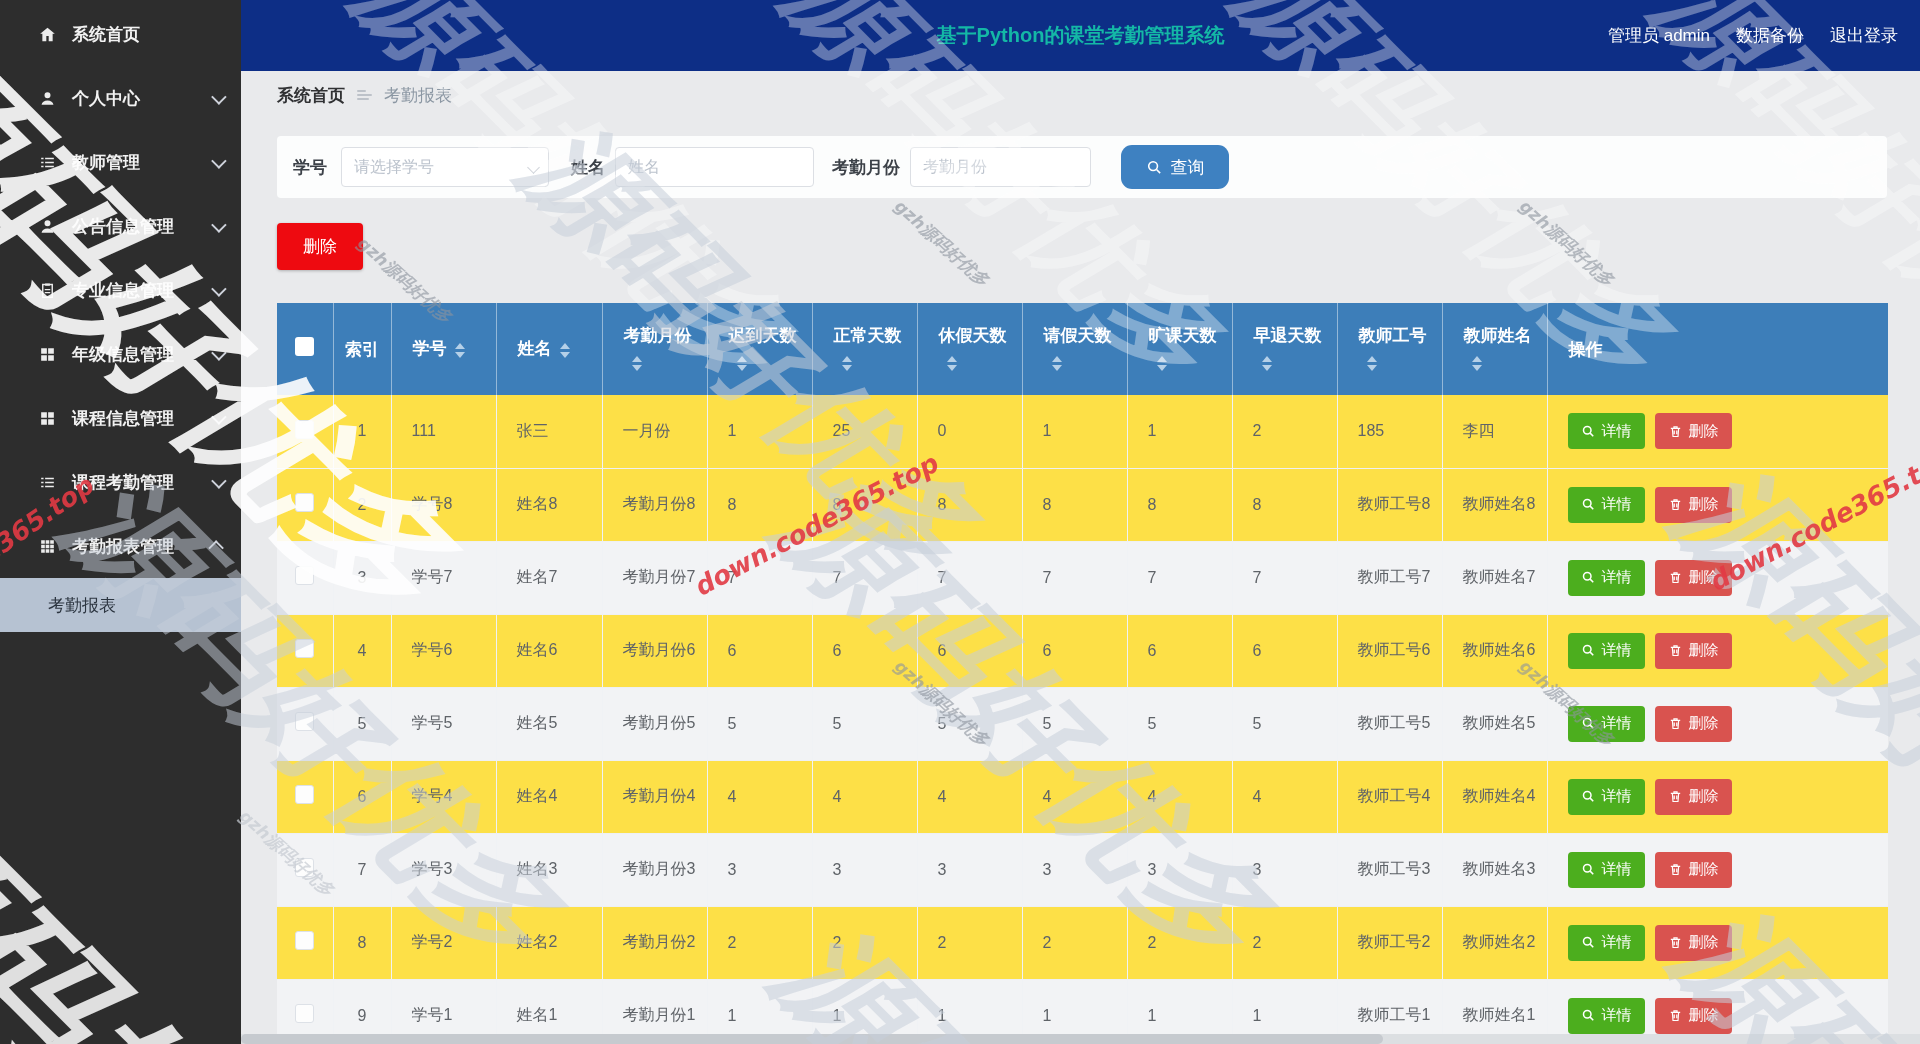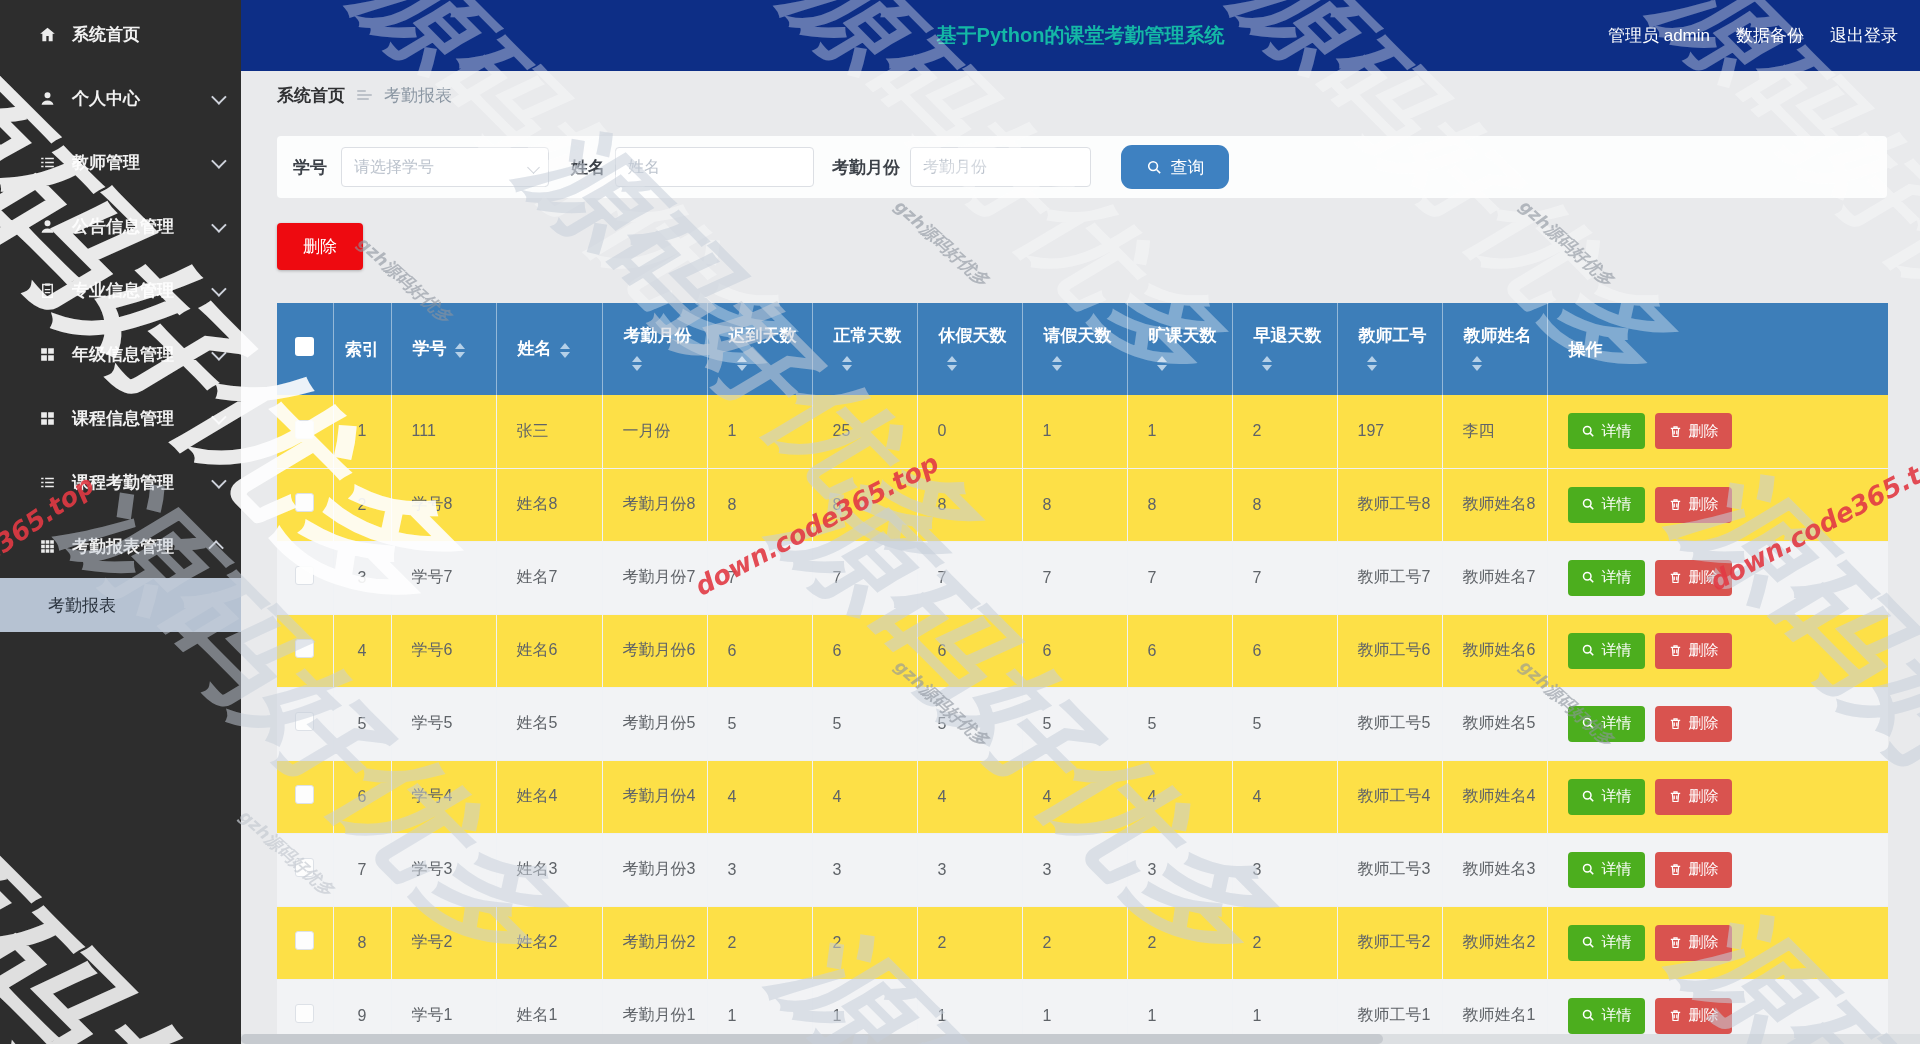--- a/index.html
+++ b/index.html
@@ -267,21 +267,21 @@
           <td class="c-index">1</td>
           <td>111</td>
           <td>张三</td>
           <td>一月份</td>
           <td>1</td>
           <td>25</td>
           <td>0</td>
           <td>1</td>
           <td>1</td>
           <td>2</td>
-          <td>197</td>
+          <td>185</td>
           <td>李四</td>
           <td class="c-op"><button class="btn btn-mini btn-green">
               <svg width="15" height="15" viewBox="0 0 24 24">
                 <circle cx="10" cy="10" r="6" fill="none" stroke="#fff" stroke-width="2.4"></circle>
                 <path d="M14.6 14.6 19.6 19.6" stroke="#fff" stroke-width="2.4"></path>
               </svg>
               <span>详情</span>
             </button><button class="btn btn-mini btn-red">
               <svg width="15" height="15" viewBox="0 0 24 24" fill="none" stroke="#fff" stroke-width="1.9">
                 <path d="M4.5 7h15M9.5 7V4.5h5V7M7 7l1 13h8l1-13M10 10.5v6M14 10.5v6"></path>

